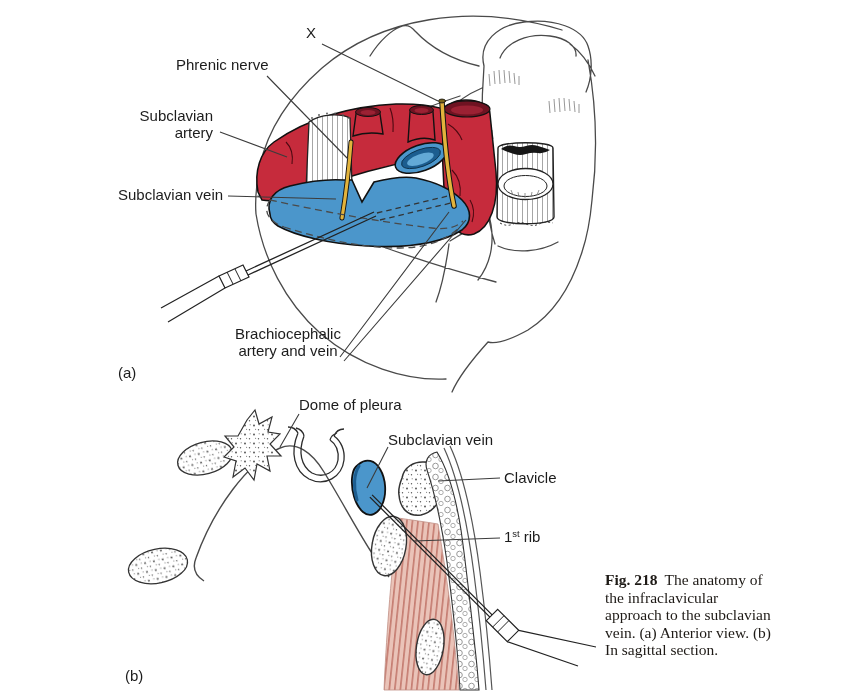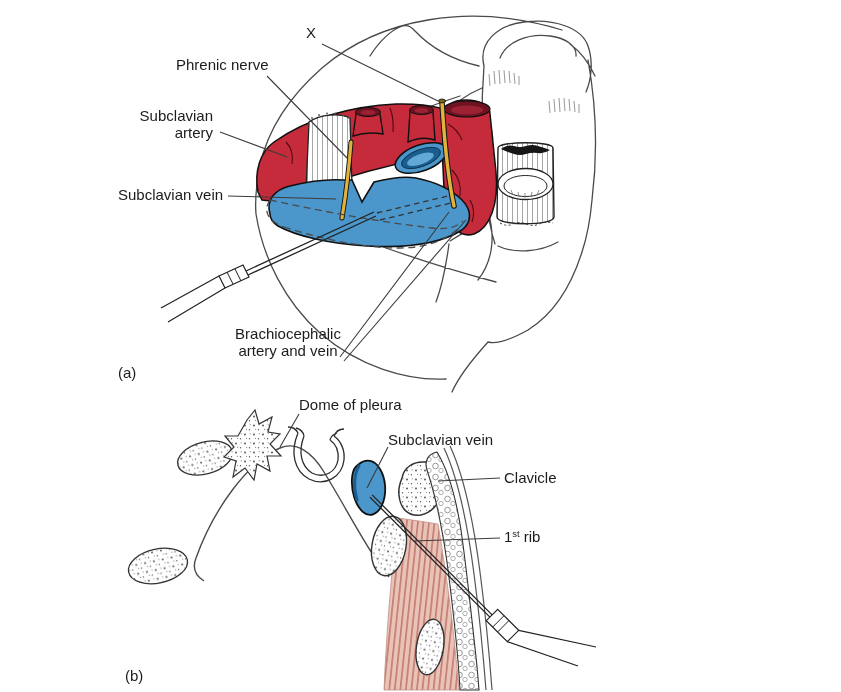--- a/index.html
+++ b/index.html
@@ -199,13 +199,16 @@
     <text x="388" y="445" font-size="15">Subclavian vein</text>
     <text x="504" y="483" font-size="15">Clavicle</text>
     <text x="504" y="542" font-size="15">
       <tspan>1</tspan><tspan dy="-5" font-size="9.5">st</tspan><tspan dy="5" dx="4" font-size="15">rib</tspan>
     </text>
     <text x="125" y="681" font-size="15">(b)</text>
   </g>
 </svg>
 
 
+<div class="caption">
+  <strong>Fig. 218</strong><span>The anatomy of the infraclavicular approach to the subclavian vein. (a) Anterior view. (b) In sagittal section.</span>
 </div>
+</div>
 
 </body></html>

